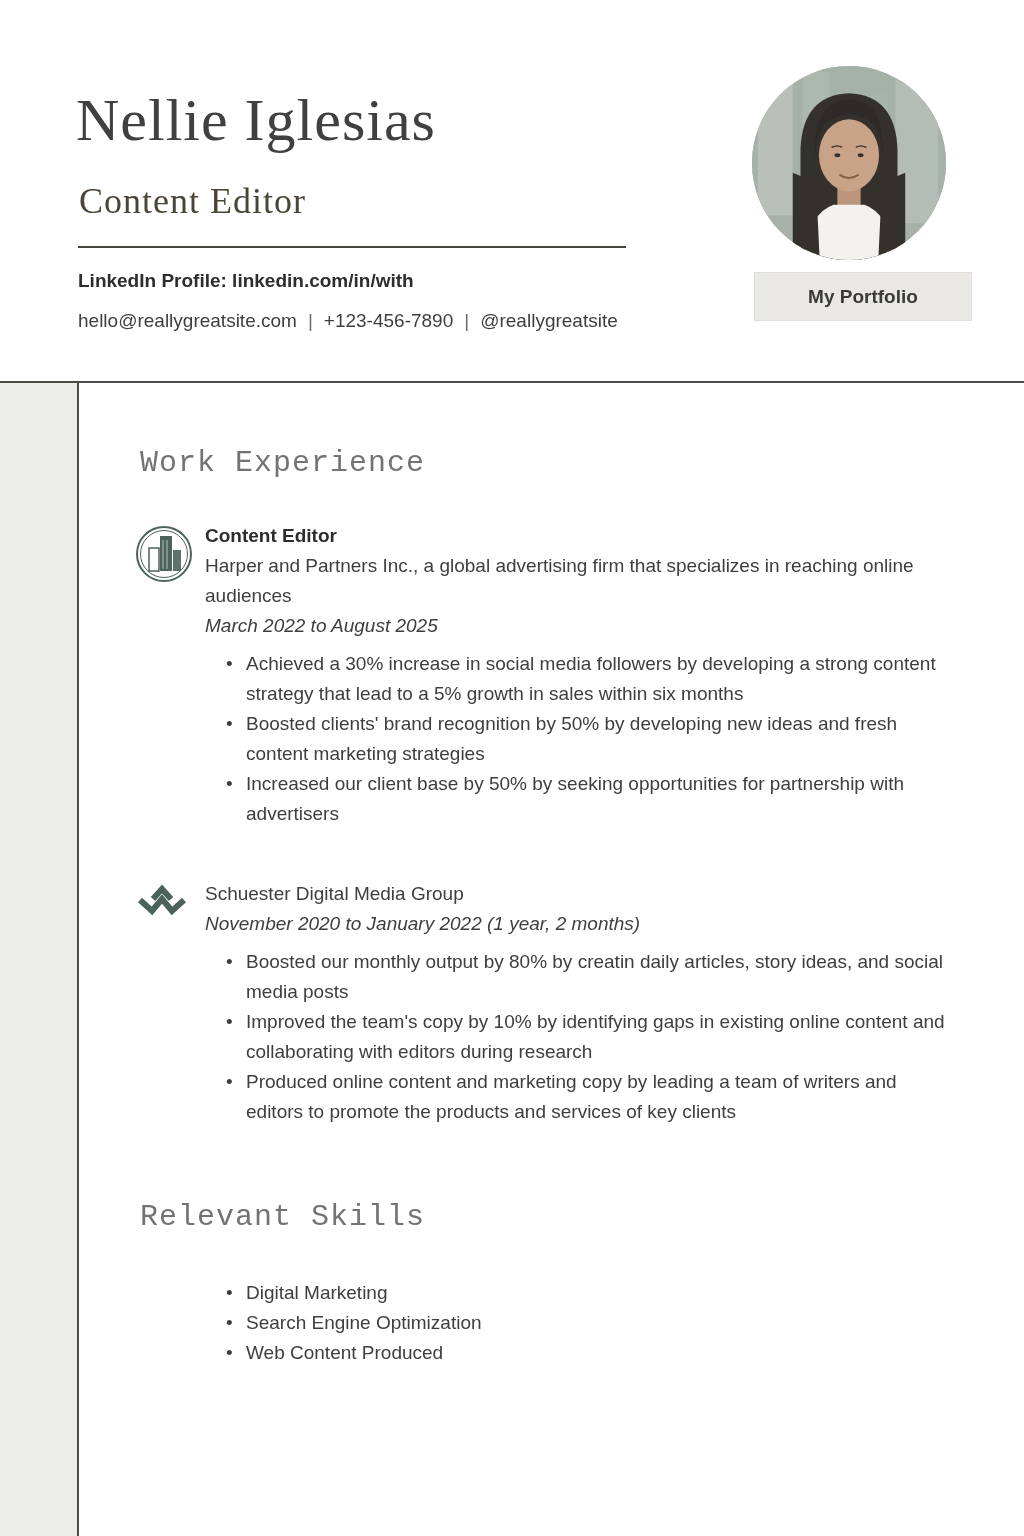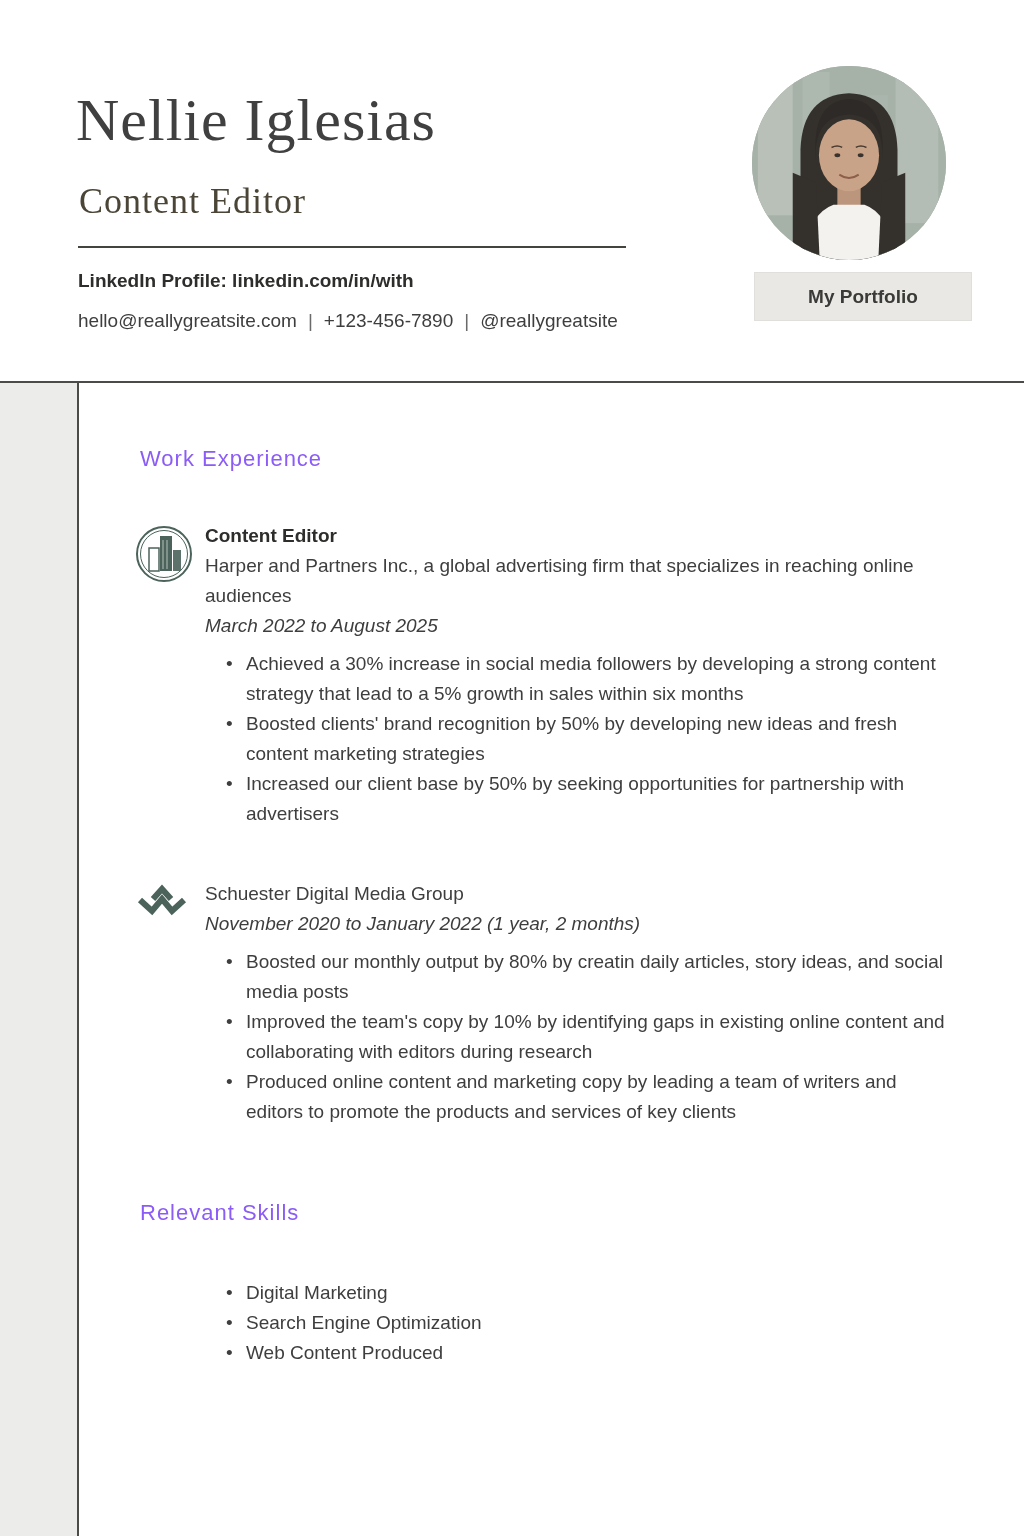--- a/index.html
+++ b/index.html
@@ -49,22 +49,22 @@
     position:absolute; left:0; top:381px; width:1024px; height:2px; background:#4b4b47;
   }
   .side-strip {
     position:absolute; left:0; top:383px; width:77px; height:1153px; background:#ececeb;
   }
   .side-vline {
     position:absolute; left:77px; top:383px; width:2px; height:1153px; background:#4b4b47;
   }
   
   .section-heading {
-    position:absolute; font-family:Liberation Sans, sans-serif; font-size:22px;
-    color:#8b5cf6; letter-spacing:1px; white-space:nowrap;
+    position:absolute; font-family:Liberation Mono, monospace; font-size:30px;
+    color:#737373; letter-spacing:1px; white-space:nowrap;
   }
   #work-heading { left:140px; top:446px; }
   #skills-heading { left:140px; top:1200px; }
 
   .entry-icon { position:absolute; }
   #entry-icon-0 { left:134px; top:524px; width:60px; height:60px; }
   #entry-icon-1 { left:136px; top:882px; width:52px; height:46px; }
 
   .entry { position:absolute; left:205px; width:755px; font-size:19px; line-height:30px; }
   #entry-0 { top:521px; }

